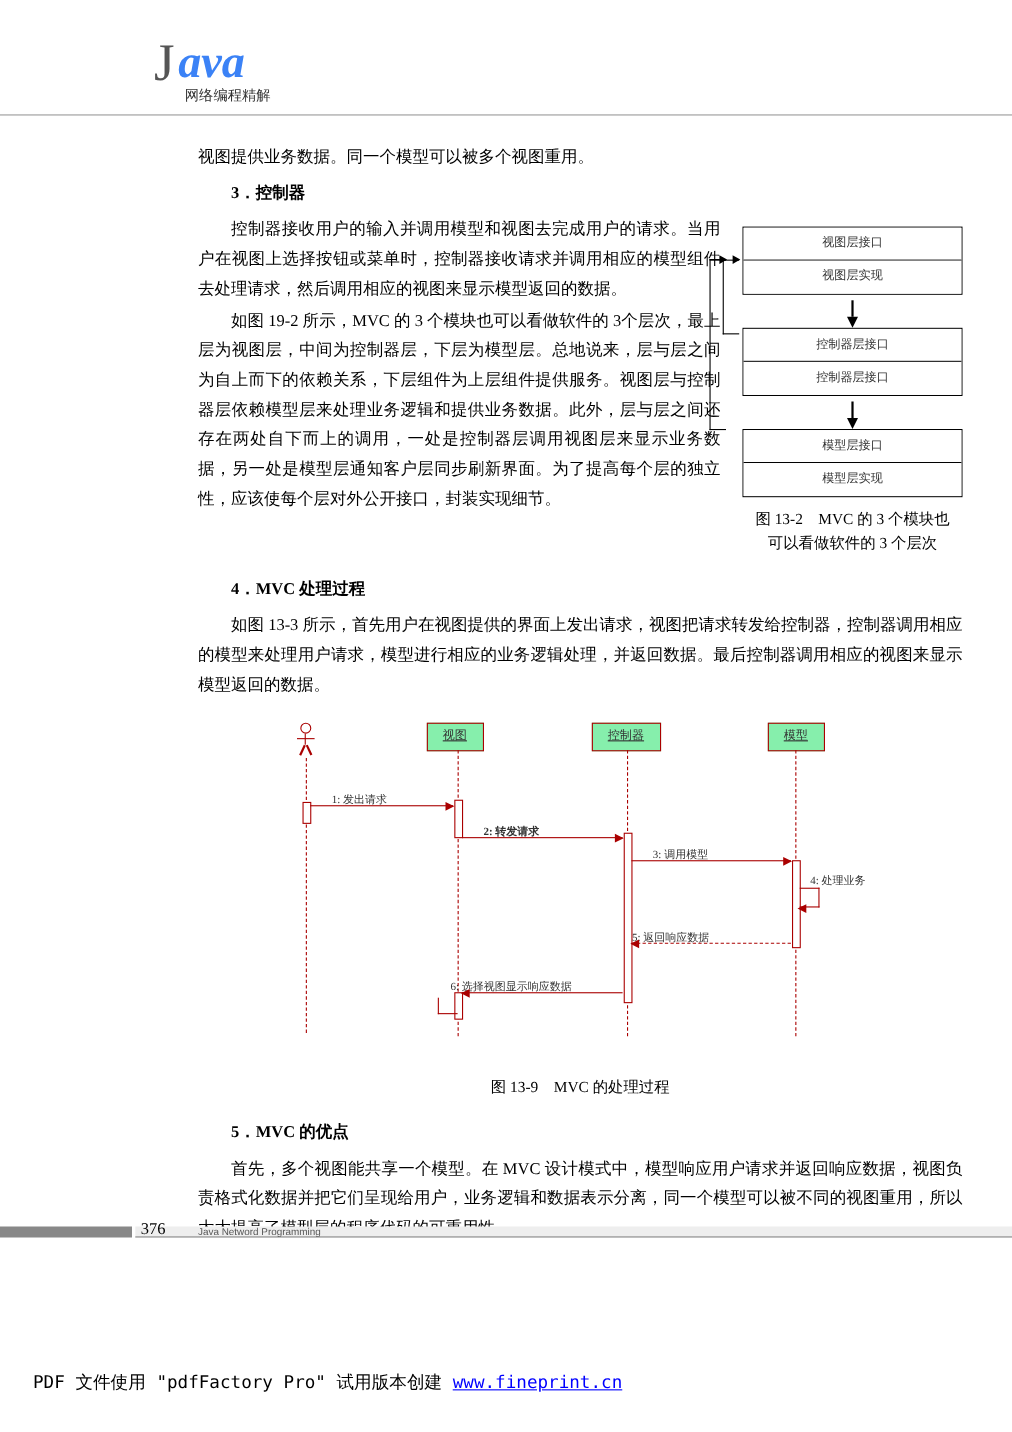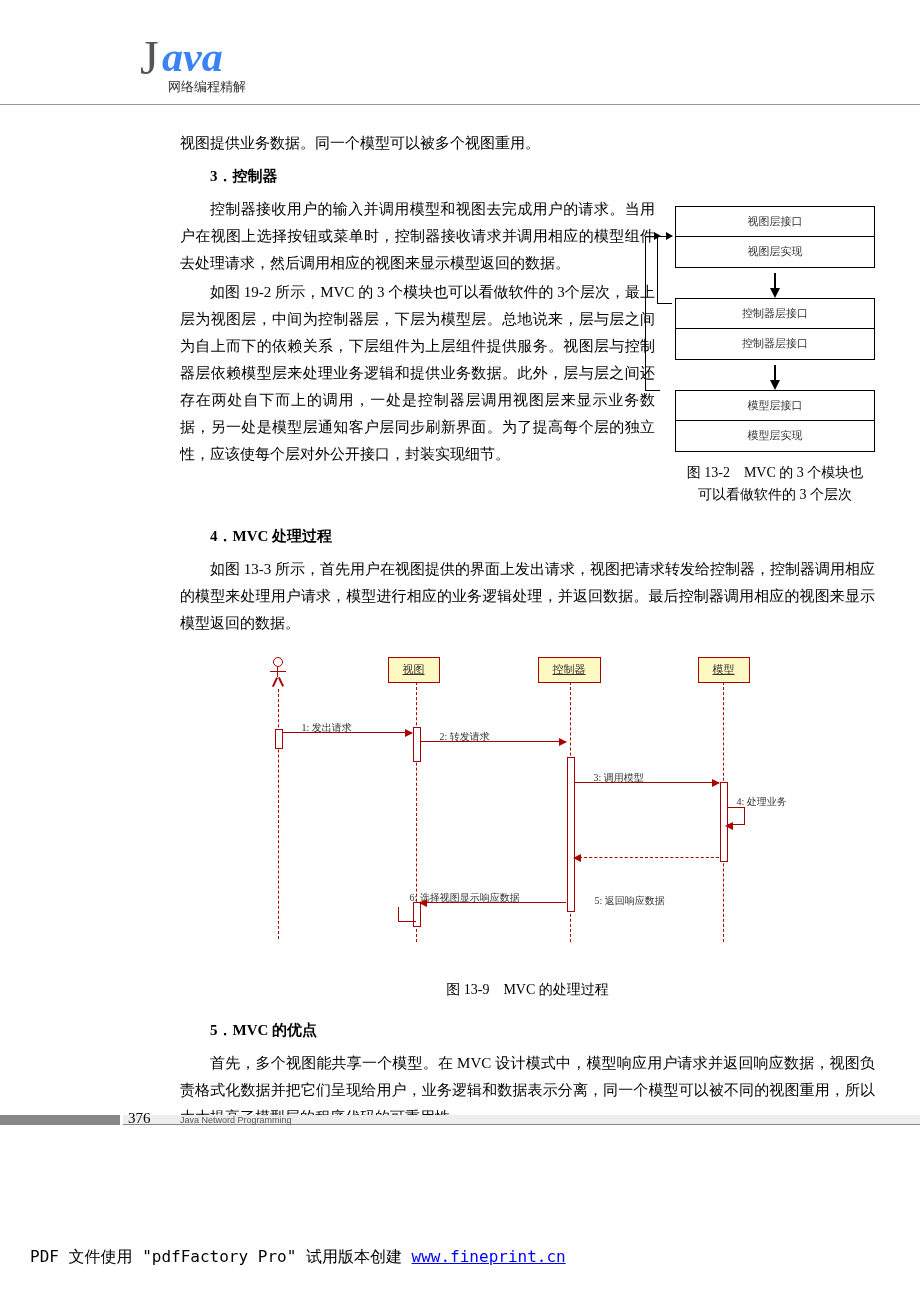--- a/index.html
+++ b/index.html
@@ -162,21 +162,21 @@
     }
     .stick-leg1, .stick-leg2 {
       width: 1.5px; height: 10px;
       background: #a00;
       position: absolute;
       top: 20px;
     }
     .stick-leg1 { left: 6px; transform: rotate(25deg); }
     .stick-leg2 { left: 12px; transform: rotate(-25deg); }
     .lifeline-head {
-      background: #fef9c3;
+      background: #86efac;
       border: 1px solid #a00;
       padding: 2px 14px;
       font-size: 11px;
       text-decoration: underline;
       color: #333;
     }
     .lifeline {
       position: absolute;
       width: 0;
       border-left: 1px dashed #a00;
@@ -350,35 +350,35 @@
       <div class="lifeline-head">模型</div>
       <div class="lifeline" style="left:25px;">
         <div class="activation" style="top:100px;height:80px;"></div>
       </div>
     </div>
 
     <div class="msg" style="left:24px;top:75px;width:130px;">
       <span class="msg-label" style="left:20px;">1: 发出请求</span>
       <div class="msg-arrow-r"></div>
     </div>
-    <div class="msg" style="left:162px;top:84px;width:146px;">
+    <div class="msg" style="left:162px;top:104px;width:146px;font-weight:bold;">
       <span class="msg-label" style="left:20px;">2: 转发请求</span>
       <div class="msg-arrow-r"></div>
     </div>
     <div class="msg" style="left:316px;top:125px;width:145px;">
       <span class="msg-label" style="left:20px;">3: 调用模型</span>
       <div class="msg-arrow-r"></div>
     </div>
     <div class="msg" style="left:469px;top:150px;width:30px;border:none;">
       <span class="msg-label" style="left:10px;">4: 处理业务</span>
       <div style="width:18px;height:18px;border-right:1px solid #a00;border-bottom:1px solid #a00;border-top:1px solid #a00;position:absolute;"></div>
       <div class="msg-arrow-l" style="top:15px;left:-2px;"></div>
     </div>
     <div class="msg dashed" style="left:316px;top:200px;width:145px;">
-      <span class="msg-label" style="left:21px;margin-top:48px;">5: 返回响应数据</span>
+      <span class="msg-label" style="left:1px;">5: 返回响应数据</span>
       <div class="msg-arrow-l"></div>
     </div>
     <div class="msg" style="left:162px;top:245px;width:146px;">
       <span class="msg-label" style="left:-10px;">6: 选择视图显示响应数据</span>
       <div class="msg-arrow-l"></div>
     </div>
     <div style="position:absolute;left:140px;top:250px;width:18px;height:15px;border-left:1px solid #a00;border-bottom:1px solid #a00;">
     </div>
   </div>
 

